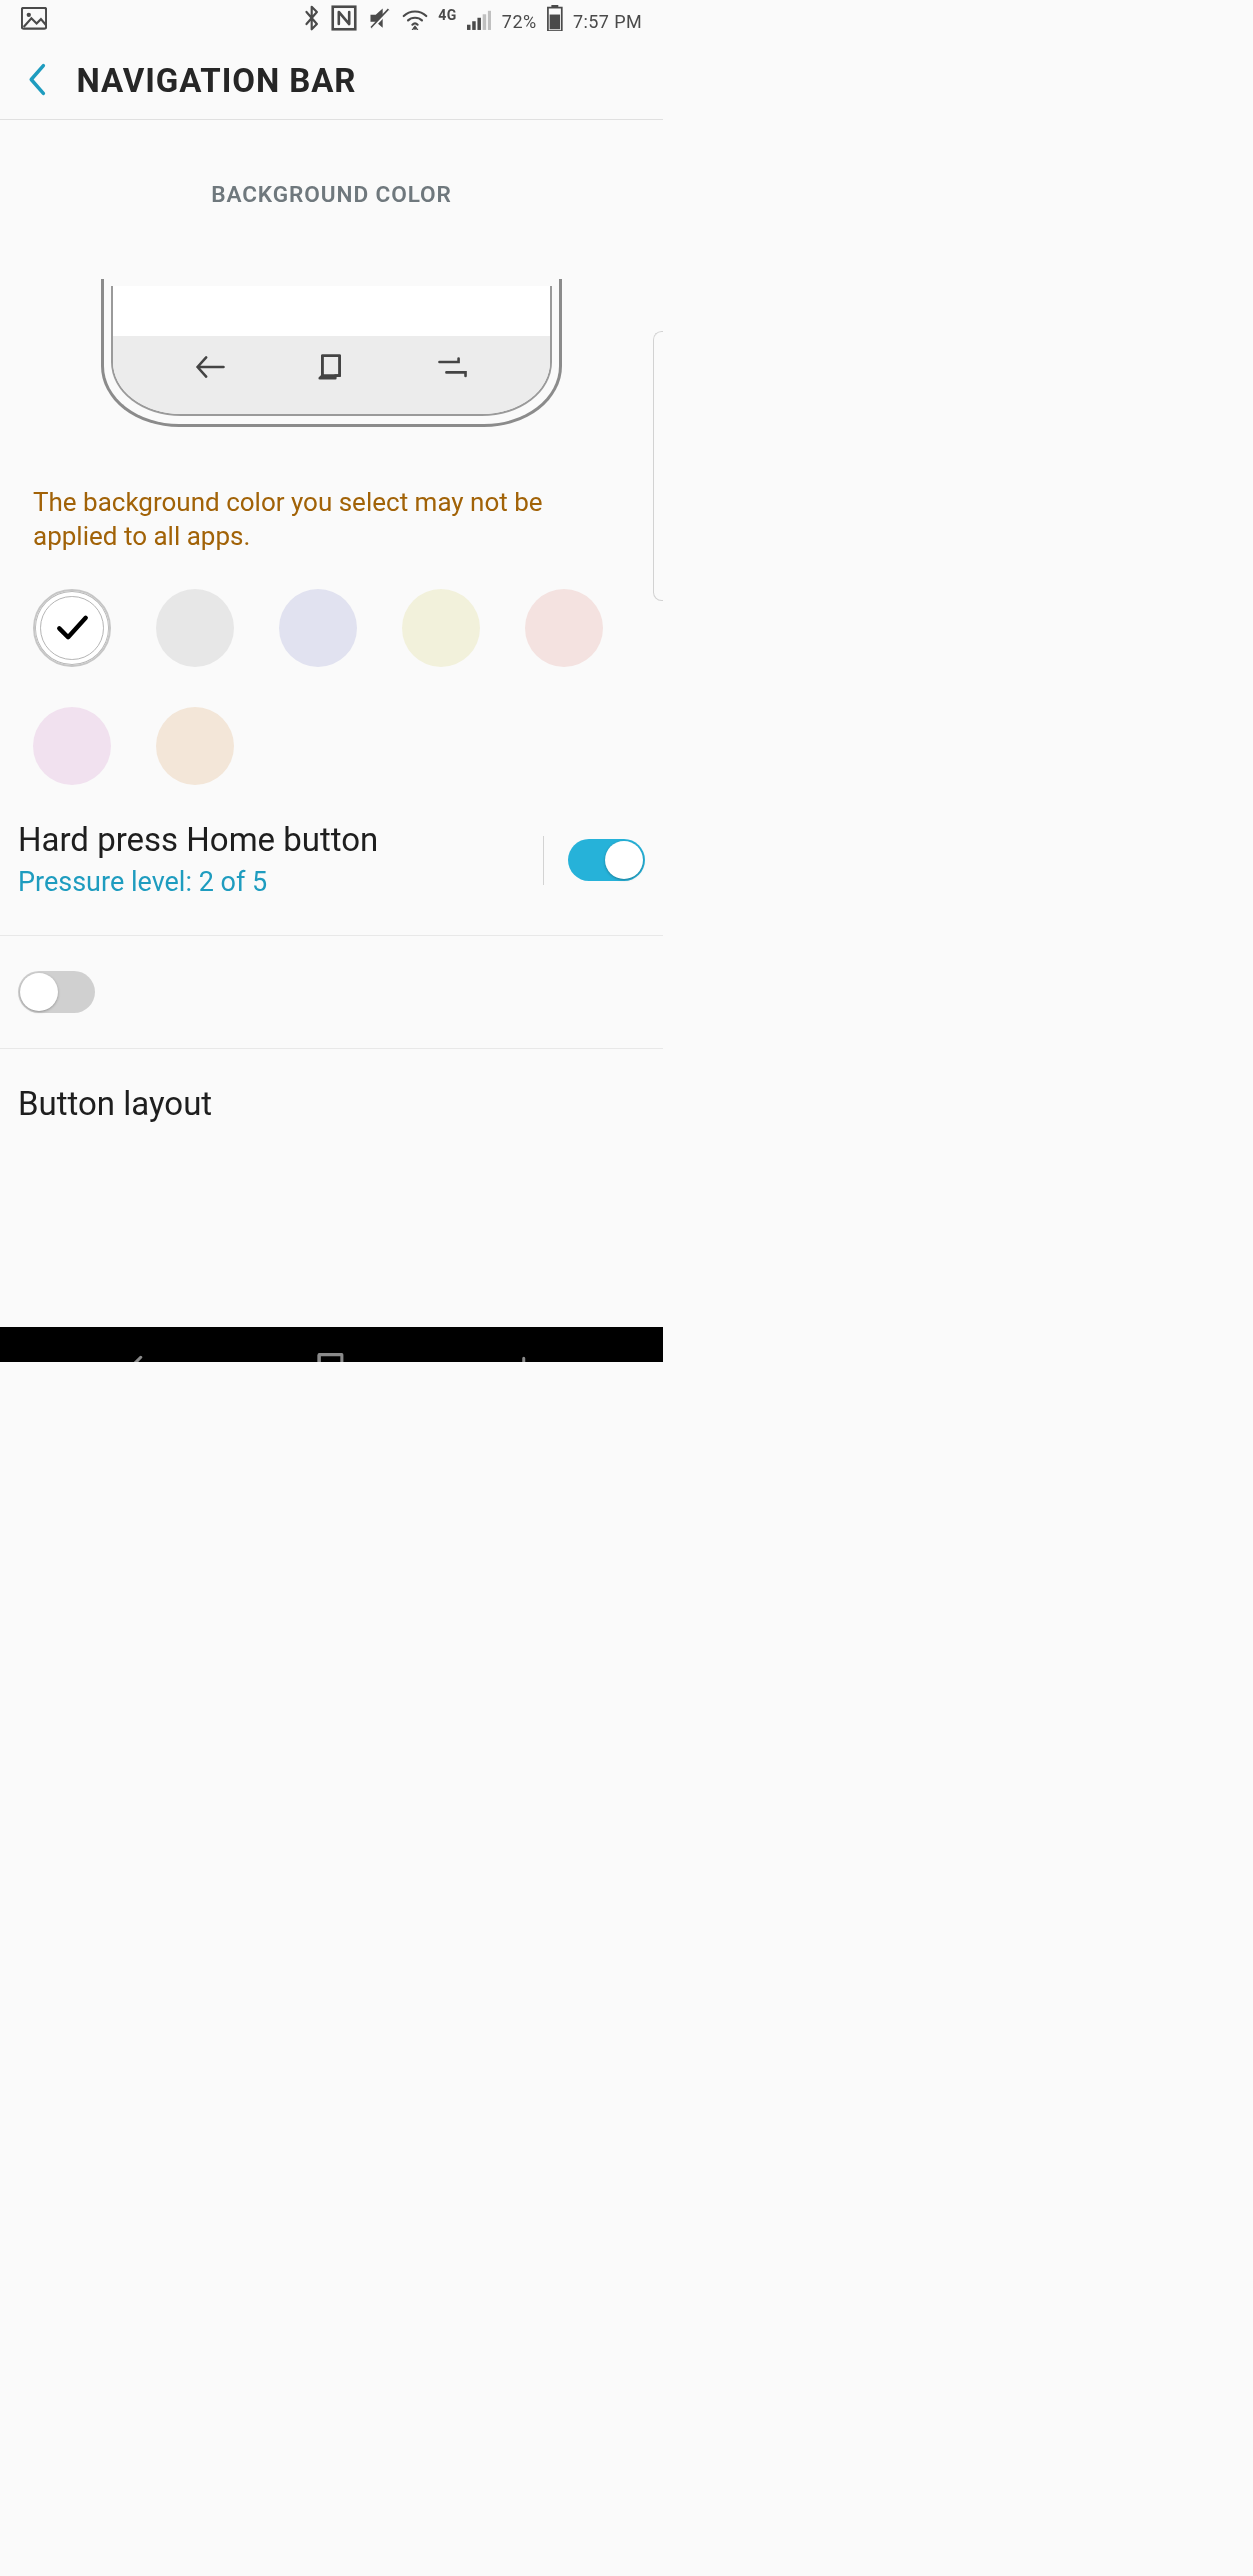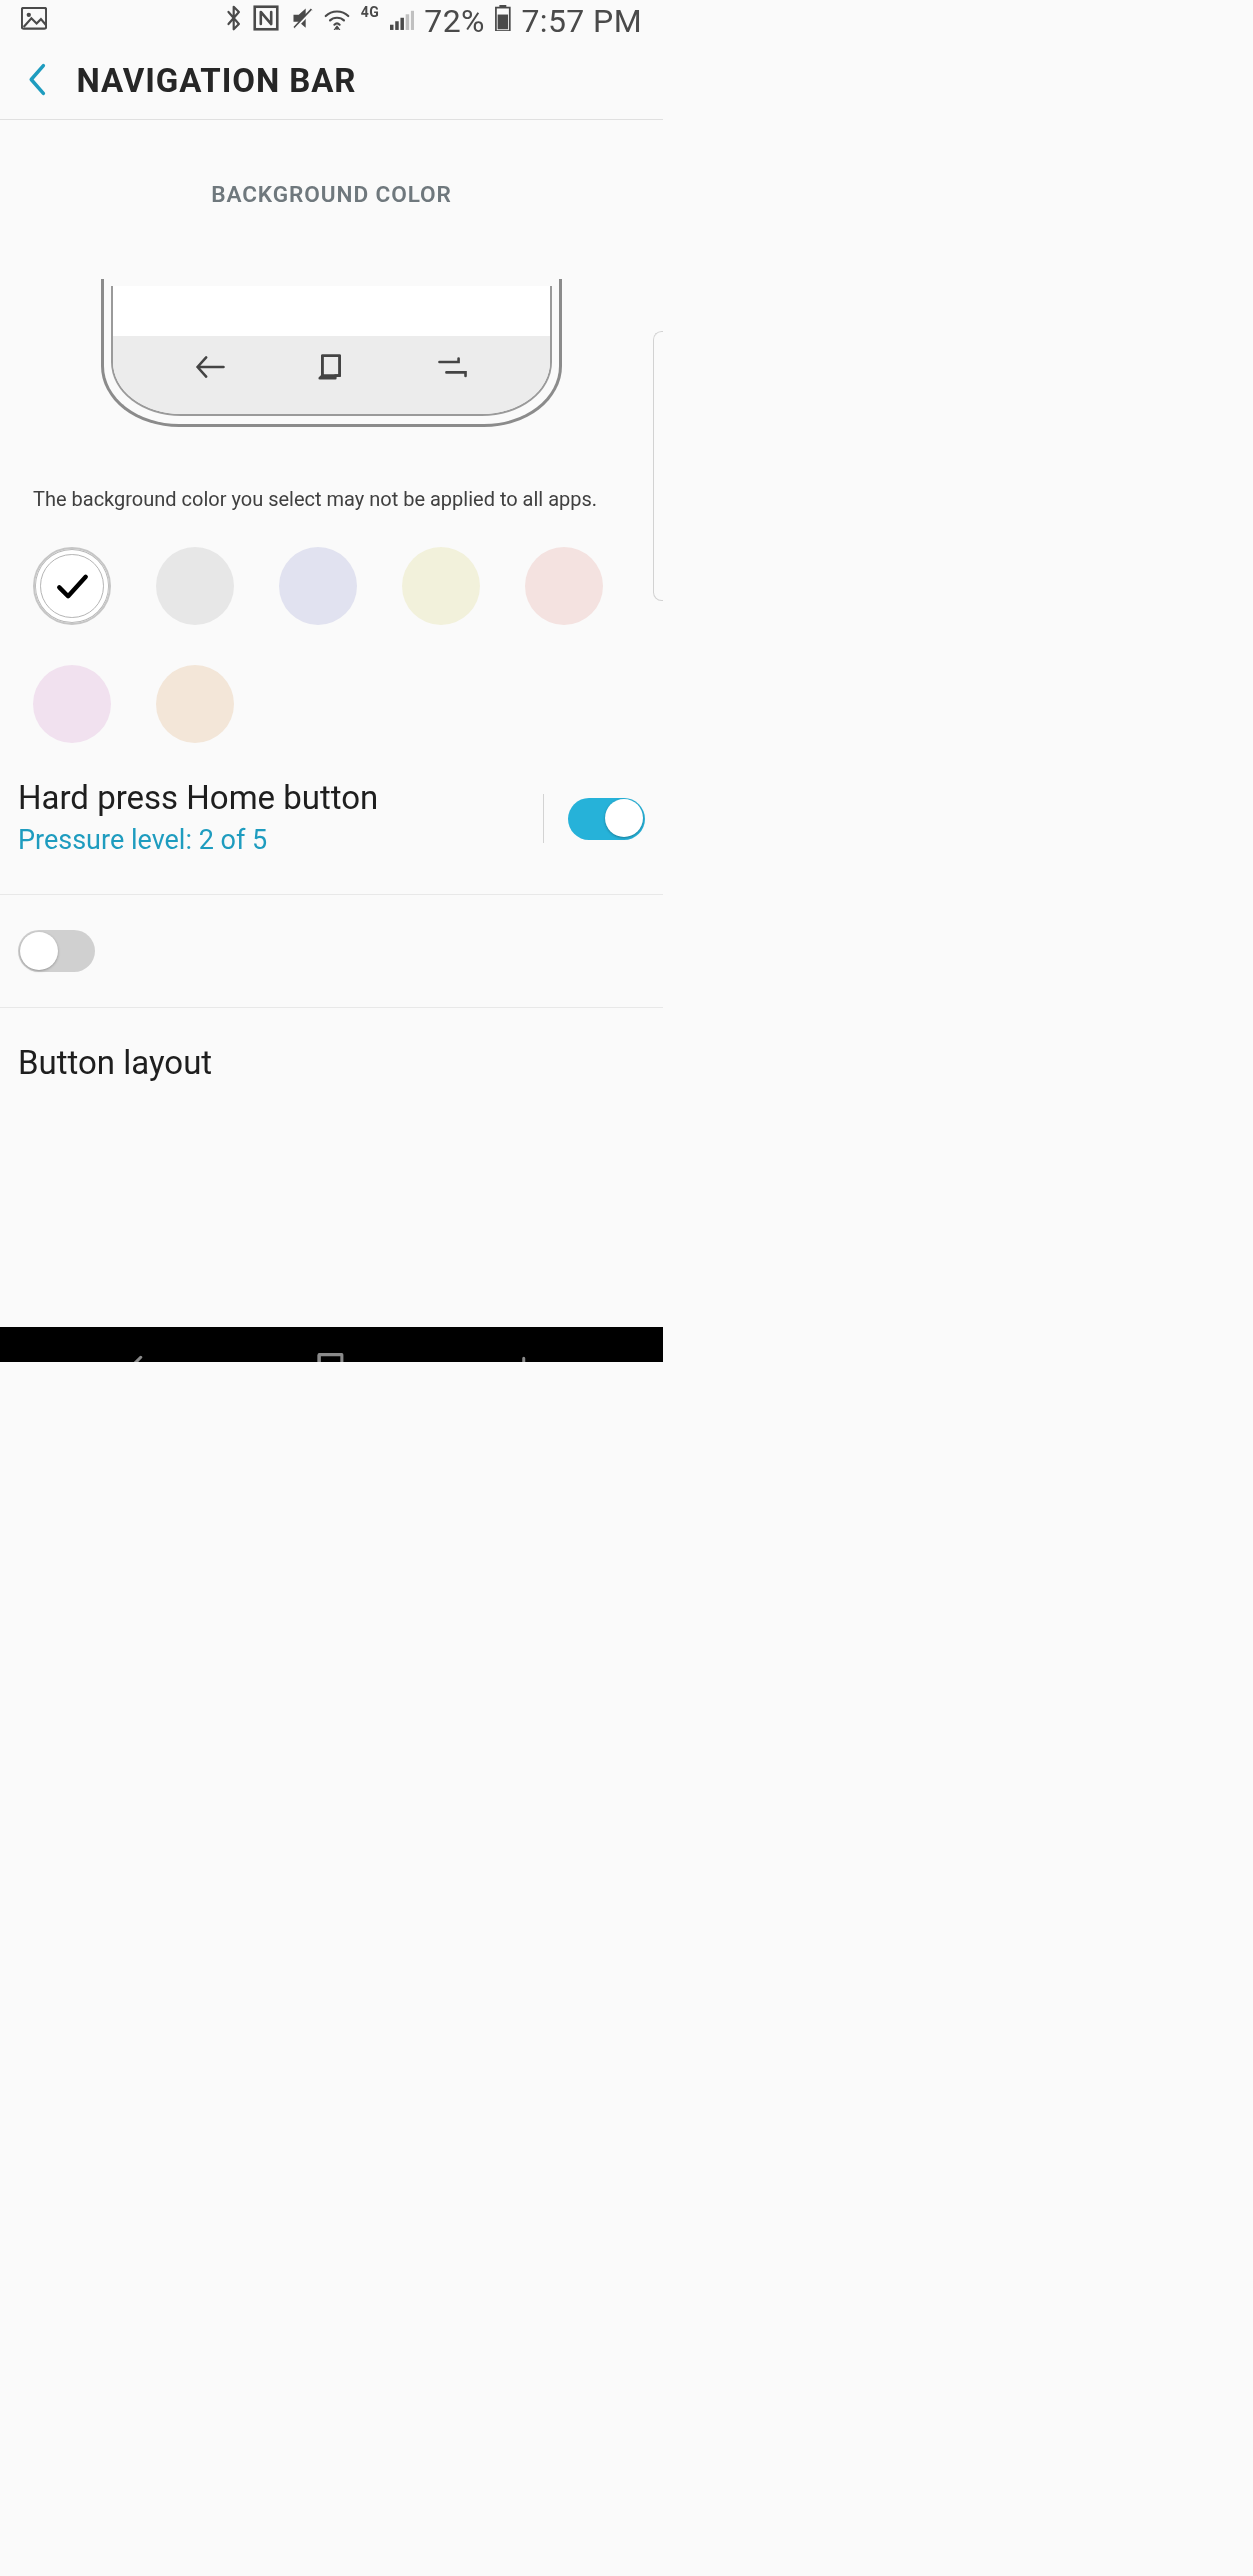--- a/index.html
+++ b/index.html
@@ -3,41 +3,41 @@
 <meta charset="utf-8">
 <style>
   * { box-sizing: border-box; margin: 0; padding: 0; }
   html, body { width: 663px; height: 1362px; font-family: -apple-system, Roboto, "Segoe UI", Arial, sans-serif; background:#fafafa; overflow:hidden; }
   .screen { width:663px; height:1414px; background:#fafafa; display:flex; flex-direction:column; position:relative; }
 
   
   .status-bar { height:42px; display:flex; align-items:center; justify-content:space-between; padding:0 21px; color:#4a4a4a; font-size:24.4px;}
   .status-left { display:flex; align-items:center; gap:17.4px;}
   .status-right { display:flex; align-items:center; gap:10.4px;}
-  .status-right .txt { font-size:32px; color:#4a4a4a; letter-spacing:0.4px;}
+  .status-right .txt { font-size:18px; color:#4a4a4a; letter-spacing:0.4px;}
 
   
   .app-bar { height:78px; display:flex; align-items:center; padding:0 15.7px 0 26px; border-bottom:0.9px solid #e0e0e0; gap:28px; background:#fafafa;text-align:center;}
   .app-title { font-size:33px; font-weight:700; letter-spacing:0.9px; color:#262626;}
 
   .content { flex:1; overflow:auto; padding:0 0 17.4px 0;}
   .section { padding:0 33px;}
 
   .section-header { display:flex; align-items:center; gap:15.7px; color:#6f787d; font-size:22.6px; font-weight:600; letter-spacing:0.9px; margin-top:61px;flex-direction:column;}
   .section-header .line { flex:1; height:0.9px; background:#d0d0d0; margin-top:3.5px;}
 
   
   .mock-wrap { display:flex; justify-content:center; margin-top:52px;}
   .phone-outer { width:461px; height:148px; border:3.5px solid #8b8b8b; border-top:none; border-radius:0 0 78px 78px / 0 0 61px 61px; padding:7px 7px 8.7px 7px; position:relative;}
   .phone-inner { width:100%; height:100%; border:2.6px solid #9a9a9a; border-top:none; border-radius:0 0 70px 70px / 0 0 54px 54px; display:flex; flex-direction:column; overflow:hidden;}
   .phone-screen-top { flex:0 0 50px; background:#ffffff; }
   .phone-screen-nav { flex:1; background:#ececec; display:flex; align-items:center; justify-content:space-around; padding:0 35px 12.2px 35px;}
   .phone-screen-nav svg { stroke:#444; }
 
-  .bg-desc { font-size:20px; color:#404040; line-height:1.3; margin-top:59px;}
+  .bg-desc { font-size:26px; color:#a16207; line-height:1.3; margin-top:59px;}
 
   
   .swatch-grid { display:flex; flex-wrap:wrap; gap:40px 45px; margin-top:35px;}
   .swatch { width:78px; height:78px; border-radius:50%; position:relative; cursor:pointer;}
   .swatch.selected { background:#ffffff; border:2.6px double #c6c6c6; box-shadow:0 0 0 0.9px #b8b8b8 inset; display:flex; align-items:center; justify-content:center;}
   .swatch.selected::before{ content:""; position:absolute; inset:5.2px; border:0.9px solid #b5b5b5; border-radius:50%;}
   .swatch .check { width:37px; height:37px; }
 
   
   .row { display:flex; align-items:center; padding:35px 18px; border-bottom:0.9px solid #e8e8e8; gap:17.4px;}

